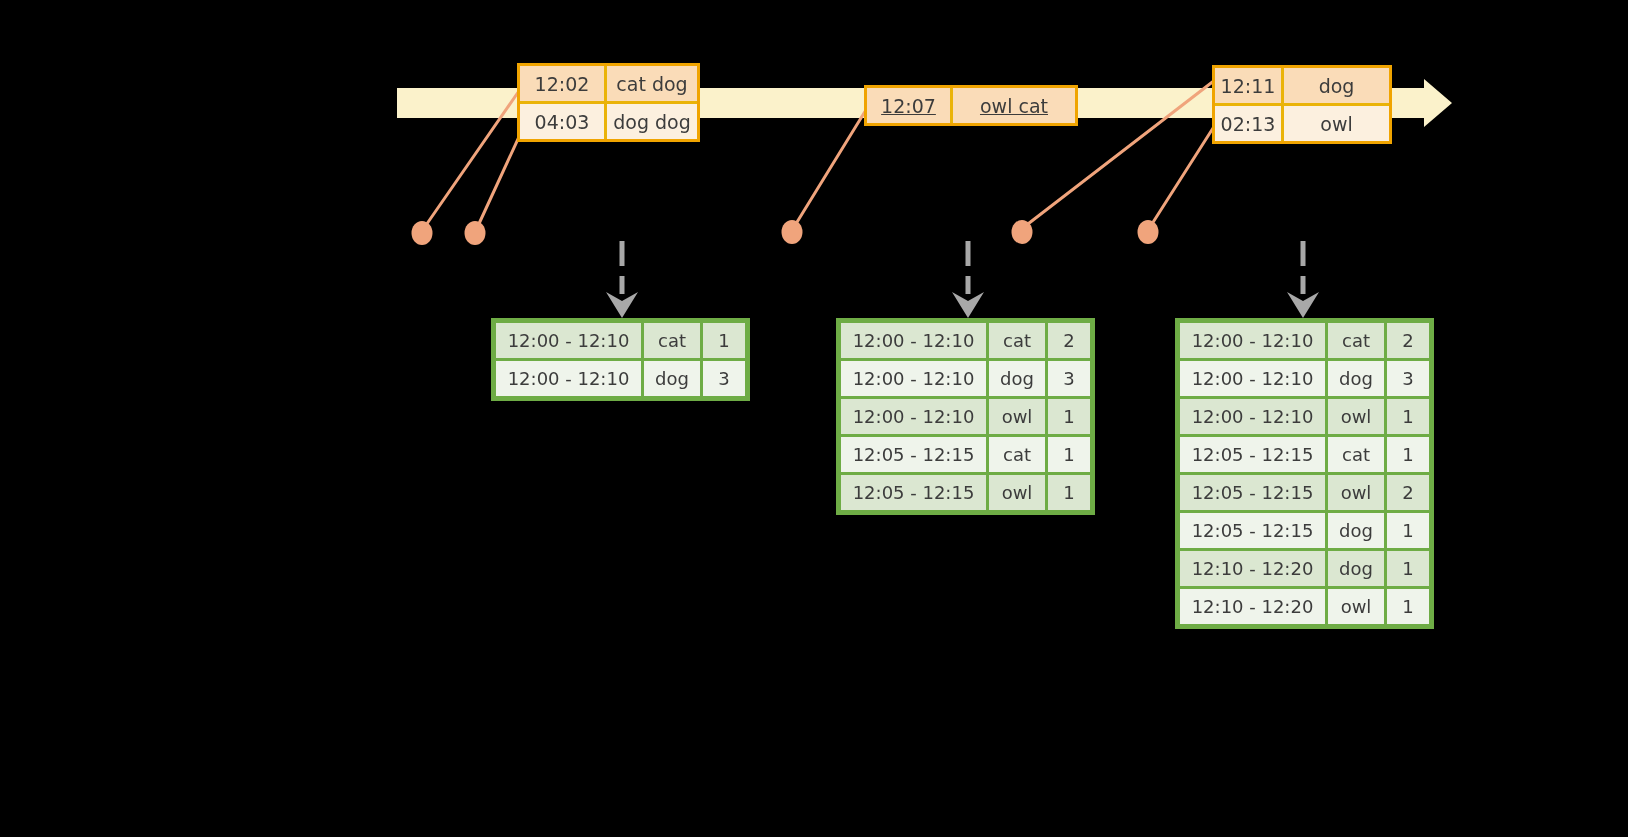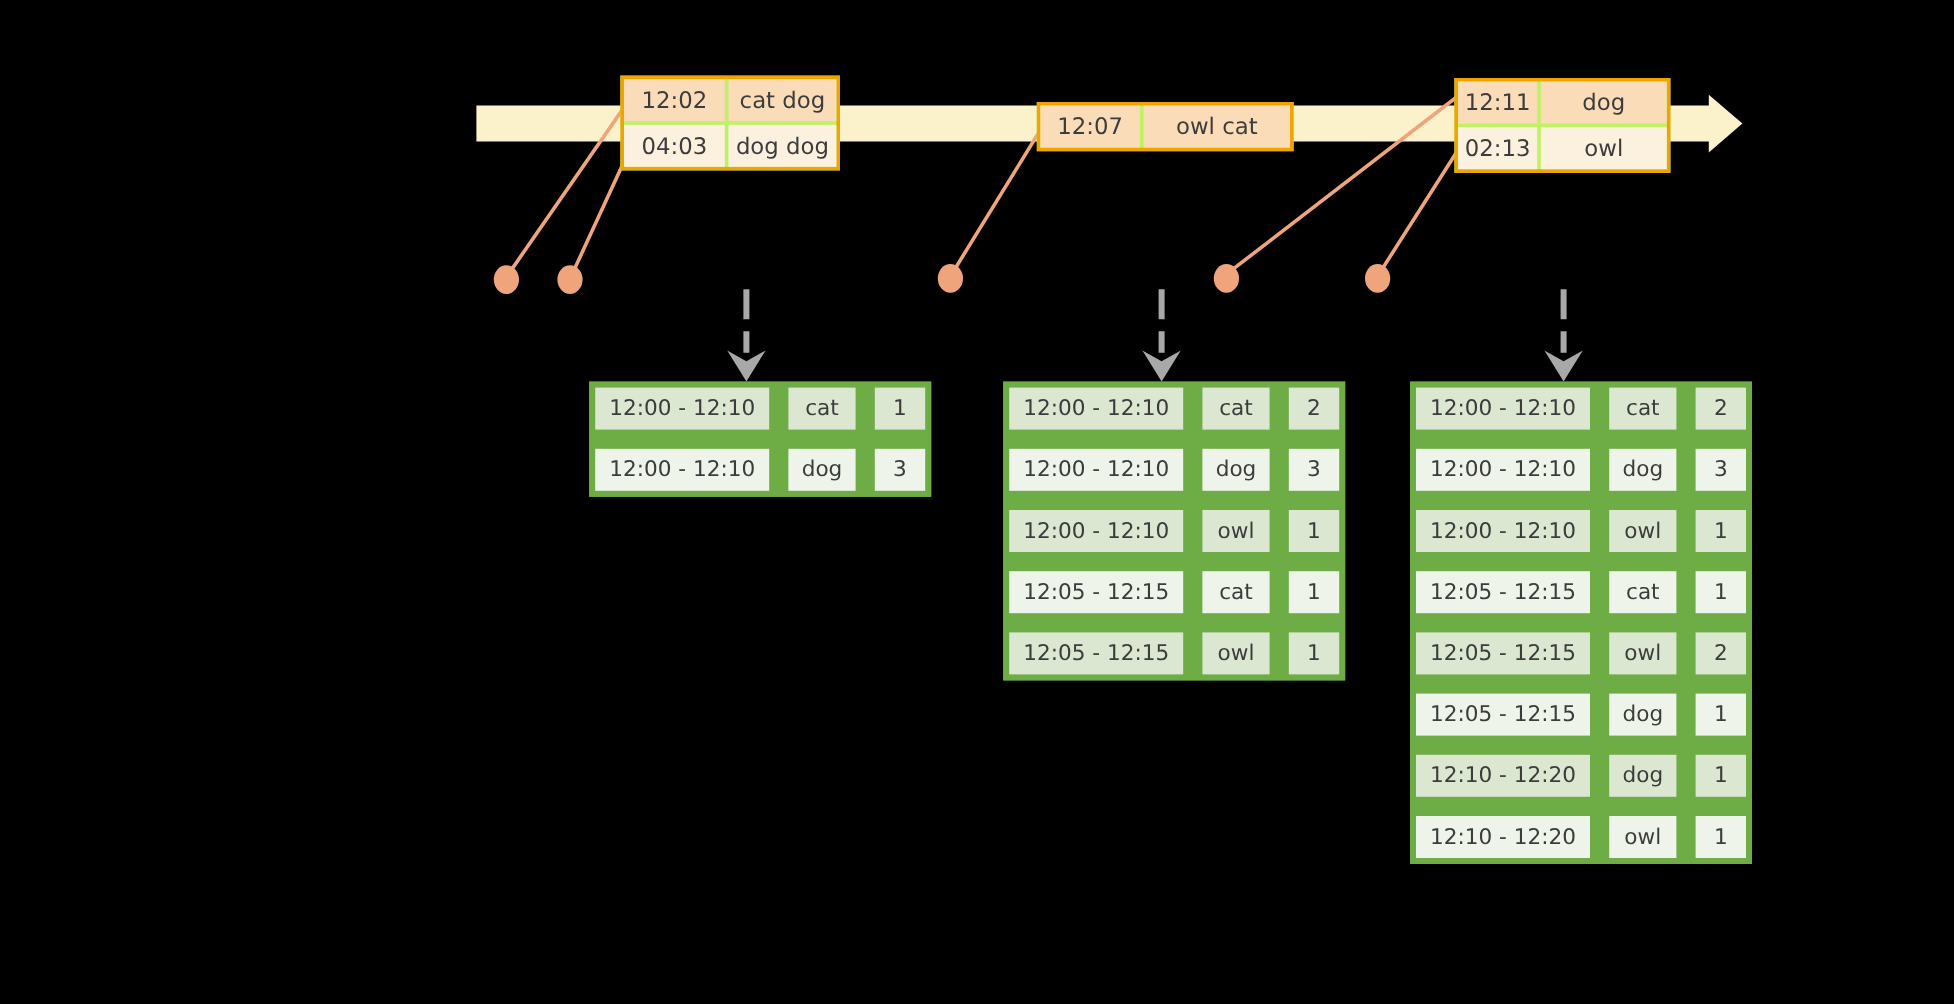--- a/index.html
+++ b/index.html
@@ -8,30 +8,30 @@
     font-family:"DejaVu Sans","Liberation Sans",sans-serif;color:#3C3C3C;
   }
   svg{position:absolute;left:0;top:0;}
   .band{fill:#FBF2CB;}
   .connector{stroke:#F0A47C;stroke-width:3;stroke-linecap:round;}
   .dot{fill:#F0A47C;}
   .trigger-shaft{stroke:#A8A8A8;stroke-width:5;}
   .trigger-head{fill:#A8A8A8;}
 
   
-  .etable{position:absolute;display:grid;gap:3px;background:#bef264;border:3px solid #F0A400;z-index:2;}
+  .etable{position:absolute;display:grid;gap:3px;background:#eab308;border:3px solid #F0A400;z-index:2;}
   .etable .cell{display:flex;align-items:center;justify-content:center;font-size:19px;}
   .et1{grid-template-columns:84px 90px;grid-auto-rows:35px;}
   .et2{grid-template-columns:83px 122px;grid-auto-rows:35px;}
   .et3{grid-template-columns:66px 105px;grid-auto-rows:35px;}
   .e-dark{background:#FADCB8;}
   .e-light{background:#FCF0DF;}
 
   
-  .gtable{position:absolute;display:grid;gap:16px;background:#6EAC45;border:5px solid #6EAC45;z-index:2;
+  .gtable{position:absolute;display:grid;gap:3px;background:#6EAC45;border:5px solid #6EAC45;z-index:2;
           grid-template-columns:145px 56px 42px;grid-auto-rows:35px;}
   .gtable .cell{display:flex;align-items:center;justify-content:center;font-size:18px;}
   .g-odd{background:#DBE7D1;}
   .g-even{background:#EFF4EB;}
 </style>
 </head>
 <body>
 
 <div id="canvas">
 
@@ -65,21 +65,21 @@
     </g>
   </svg>
 
   <div class="etable et1" style="left:517px;top:63px;">
     <div class="cell e-dark">12:02</div>
     <div class="cell e-dark">cat dog</div>
     <div class="cell e-light">04:03</div>
     <div class="cell e-light">dog dog</div>
   </div>
 
-  <div class="etable et2" style="left:864px;top:85px;">
+  <div class="etable et2" style="left:864px;top:85px;text-decoration:underline;">
     <div class="cell e-dark">12:07</div>
     <div class="cell e-dark">owl cat</div>
   </div>
 
   <div class="etable et3" style="left:1212px;top:65px;">
     <div class="cell e-dark">12:11</div>
     <div class="cell e-dark">dog</div>
     <div class="cell e-light">02:13</div>
     <div class="cell e-light">owl</div>
   </div>

